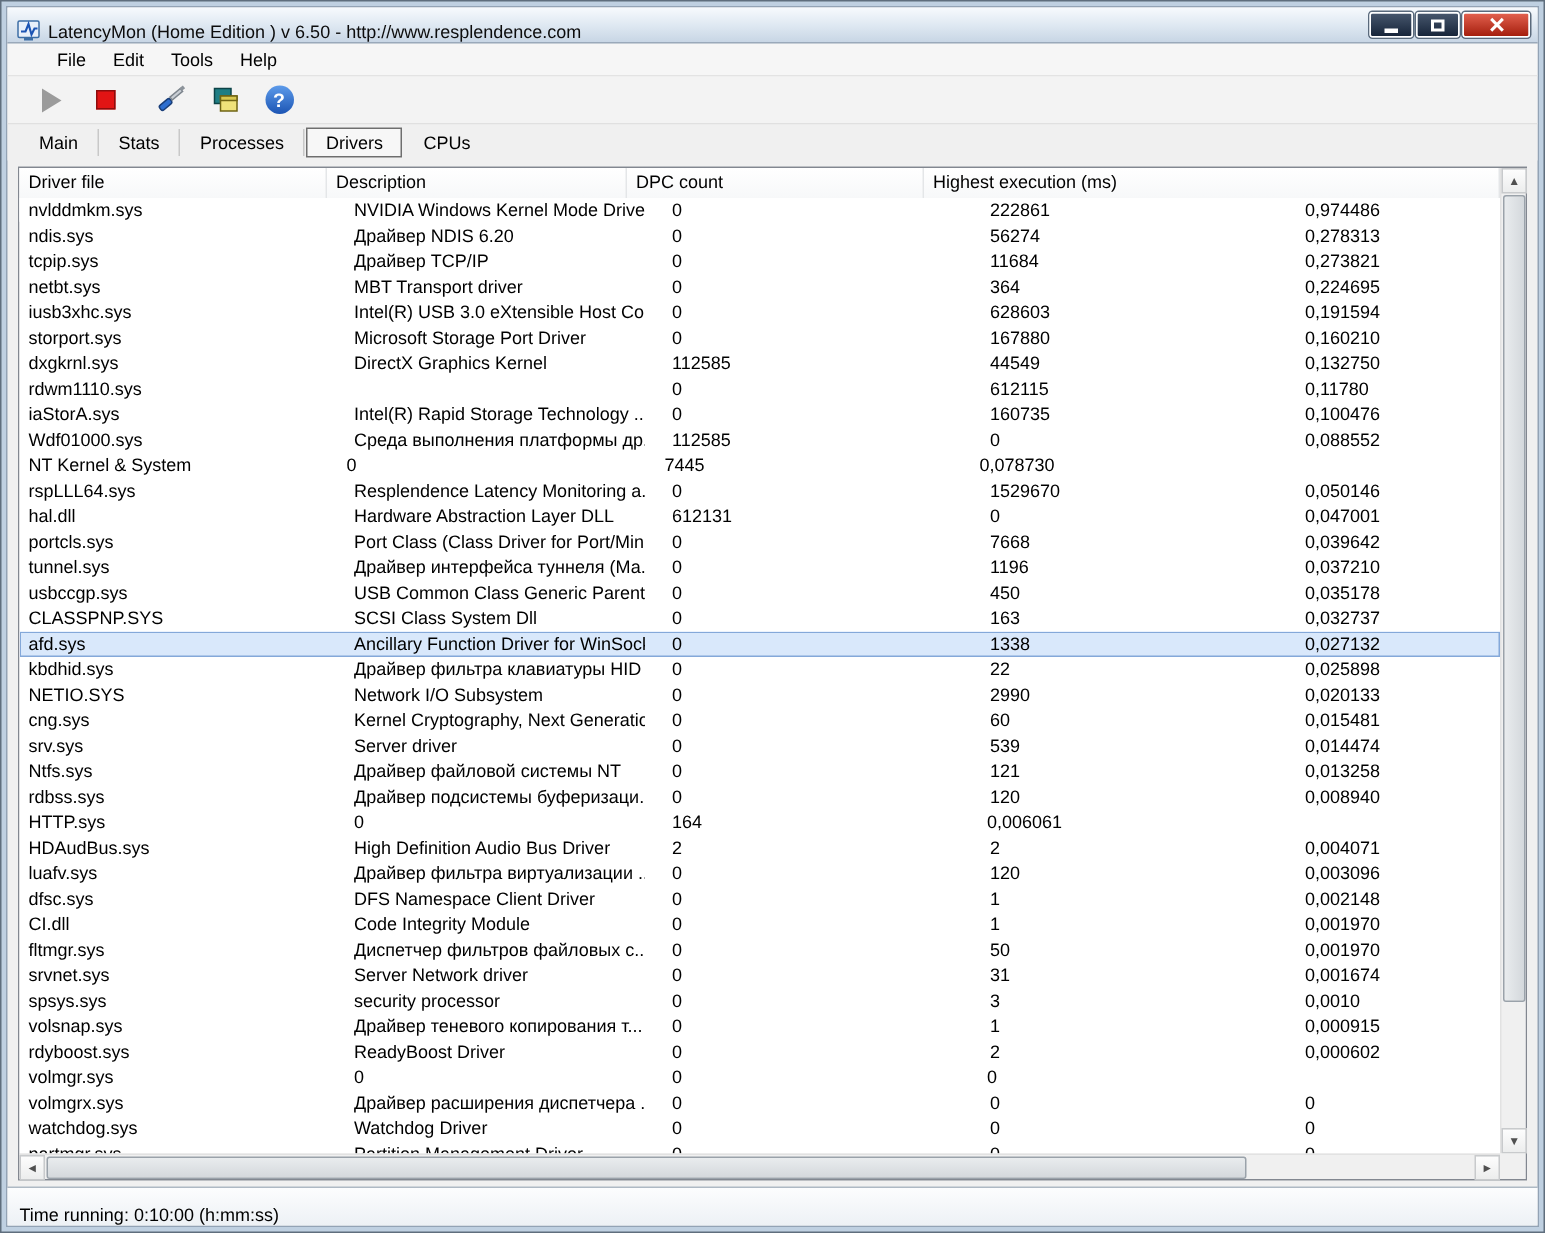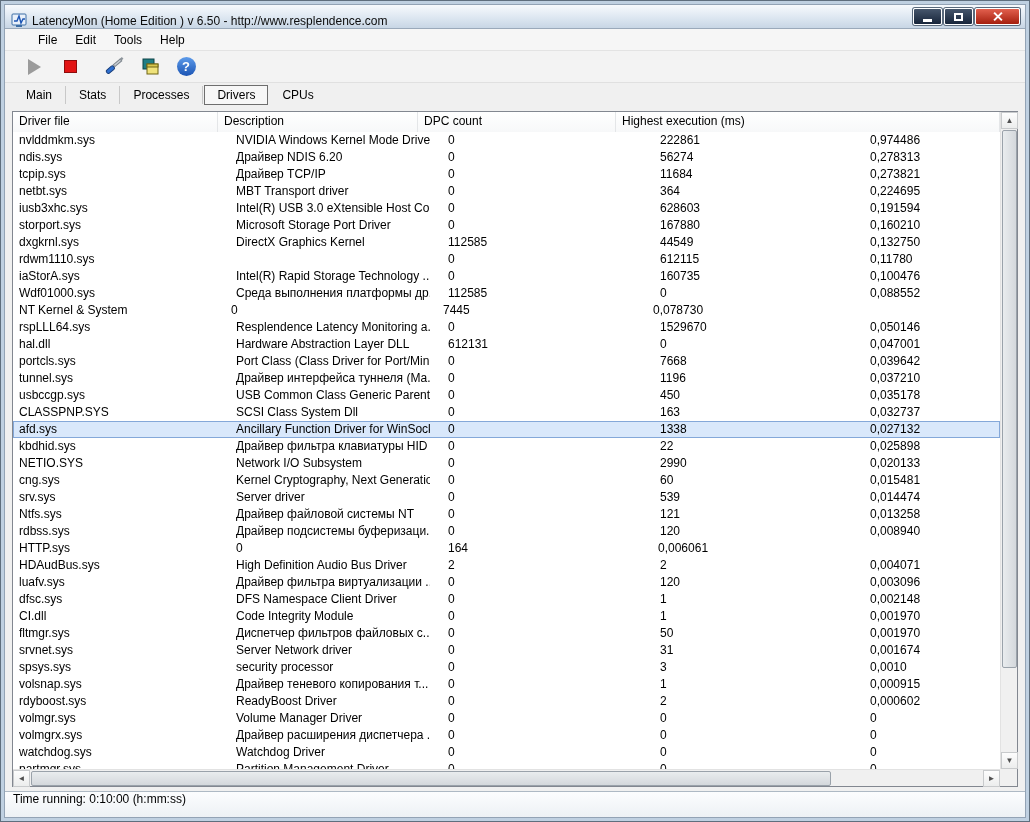--- a/index.html
+++ b/index.html
@@ -90,21 +90,21 @@
   .v-thumb { position:absolute; left:1px; top:18px; width:15px; height:538px;
     background:linear-gradient(90deg,#e9ecee,#d4d8dc); border:1px solid #9aa2aa;
     border-radius:2px; }
   .h-thumb { position:absolute; top:1px; left:18px; height:15px; width:800px;
     background:linear-gradient(#e9ecee,#d4d8dc); border:1px solid #9aa2aa;
     border-radius:2px; }
   .sb-corner { position:absolute; right:0; bottom:0; width:17px; height:17px;
     background:#f0f0f0; }
 
   
-  .statusbar { height:26px; flex:0 0 26px; display:flex; align-items:flex-start;
+  .statusbar { height:26px; flex:0 0 26px; display:flex; align-items:flex-end;
     background:linear-gradient(#fcfdfe,#edf1f5); border-top:1px solid #aeb9c4;
     padding-left:8px; }
 </style>
 </head>
 <body>
 
 <div class="window">
   <div class="frame-inner">
 
     <div class="titlebar">
@@ -408,21 +408,20 @@
         </div>
           <div class="row">
           <div class="cell c-file">rdyboost.sys</div>
           <div class="cell c-desc">ReadyBoost Driver</div>
           <div class="cell c-isr">0</div>
           <div class="cell c-dpc">2</div>
           <div class="cell c-high">0,000602</div>
         </div>
           <div class="row">
           <div class="cell c-file">volmgr.sys</div>
-          <div class="cell c-desc">Volume Manager Driver</div>
           <div class="cell c-isr">0</div>
           <div class="cell c-dpc">0</div>
           <div class="cell c-high">0</div>
         </div>
           <div class="row">
           <div class="cell c-file">volmgrx.sys</div>
           <div class="cell c-desc">Драйвер расширения диспетчера ...</div>
           <div class="cell c-isr">0</div>
           <div class="cell c-dpc">0</div>
           <div class="cell c-high">0</div>

